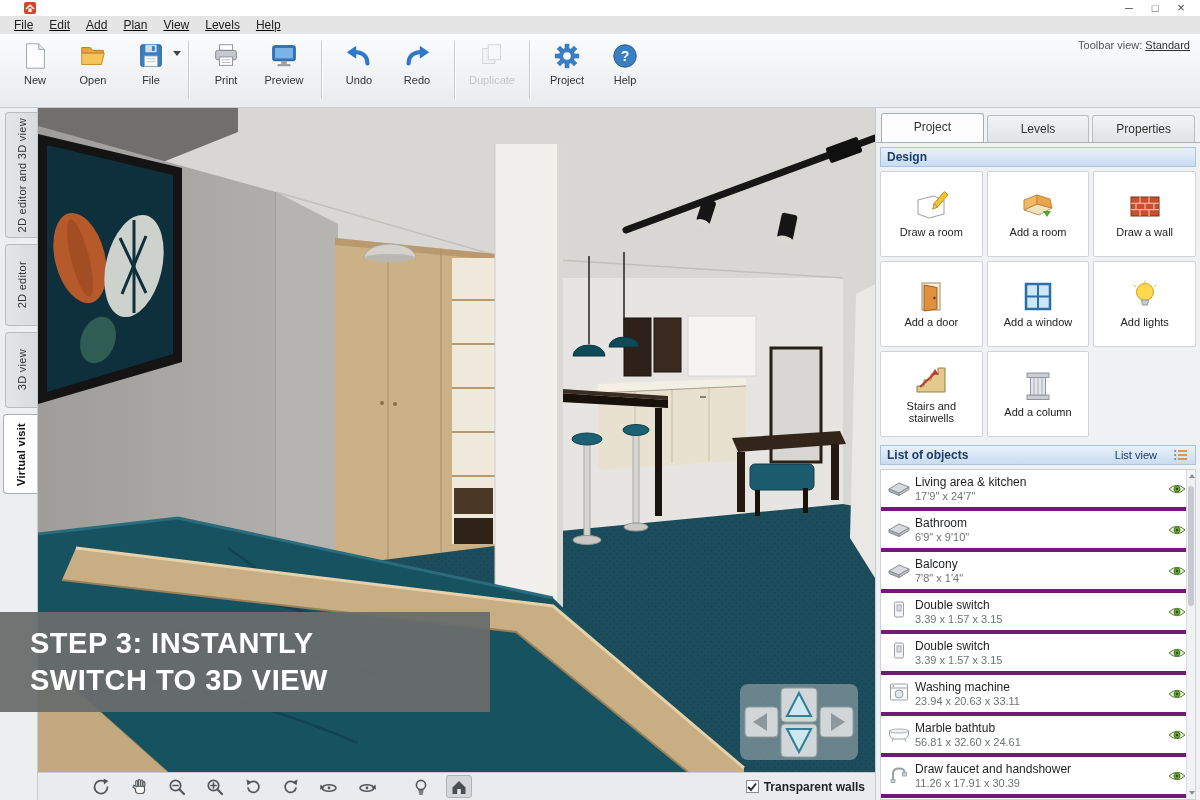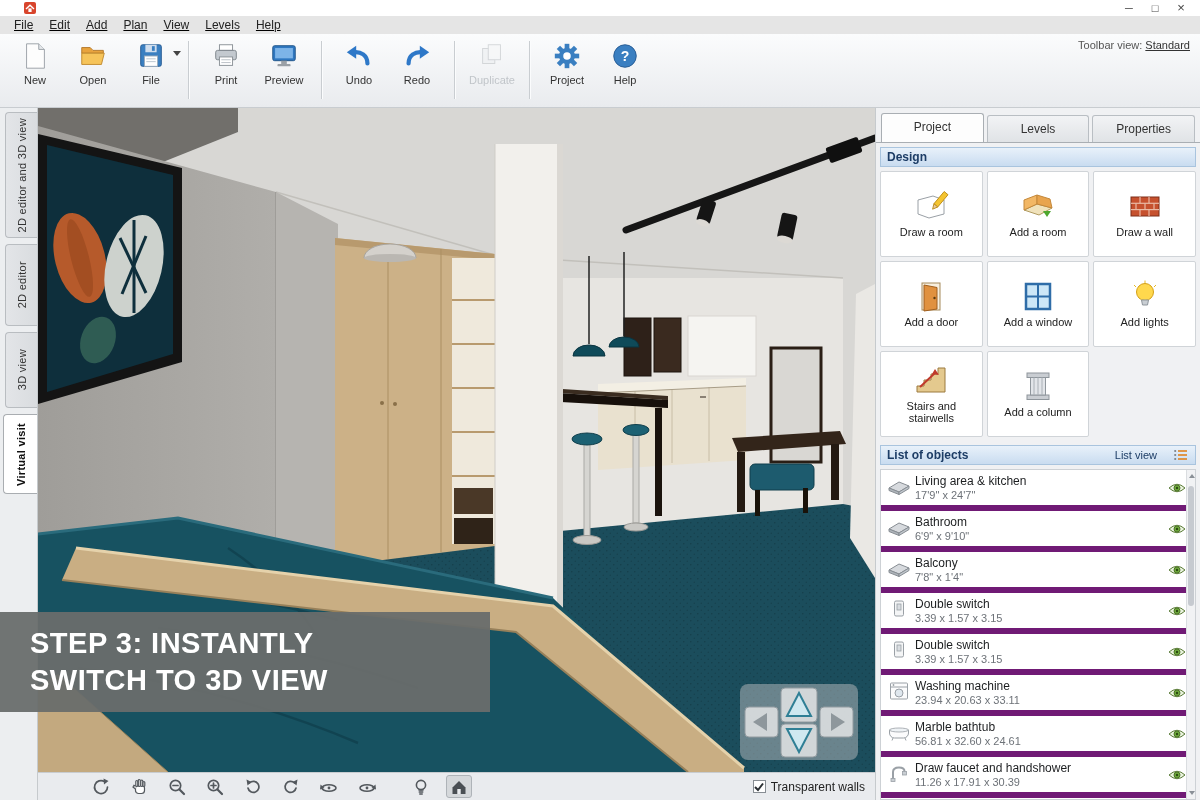--- a/index.html
+++ b/index.html
@@ -44,39 +44,39 @@
 
   .viewport-bar { height:28px; background:#e9ebee; border-top:1px solid #c8ccd0; display:flex; align-items:center; padding:0 8px; }
   .vb-btn { width:26px; height:23px; display:flex; align-items:center; justify-content:center; border-radius:3px; margin-right:12px; }
   .vb-btn svg { width:20px; height:20px; }
   .vb-first { margin-left:42px; }
   .vb-gap { margin-left:16px; }
   .vb-home { background:#d5d8db; border:1px solid #aeb3b8; margin-right:0; }
   .vb-spacer { flex:1; }
   .checkbox-wrap { display:flex; align-items:center; margin-right:2px; }
   .checkbox-box { width:13px; height:13px; background:#fff; border:1px solid #878d93; display:inline-flex; align-items:center; justify-content:center; }
-  .checkbox-label { font-size:12px; color:#222; margin-left:5px; }
+  .checkbox-label { font-size:12px; color:#222; margin-left:5px;font-weight:bold; }
 
   
   .right-panel { width:325px; background:#f0f1f3; border-left:1px solid #c6cacd; display:flex; flex-direction:column; }
   .rp-tabs { display:flex; padding:5px 5px 0; gap:3px; }
   .rp-tab { flex:1; height:27px; line-height:26px; text-align:center; font-size:12px; color:#333; background:linear-gradient(#f2f3f5,#e0e3e6); border:1px solid #b9bec3; border-bottom:none; border-radius:3px 3px 0 0; position:relative; top:2px; }
   .rp-tab.active { background:#fdfdfd; height:29px; top:0; z-index:2; border-color:#a9aeb3; }
   .rp-tabline { height:1px; background:#a9aeb3; }
 
   .sec-header { margin:4px 4px 0; height:20px; padding:0 6px; font-size:12px; font-weight:bold; color:#1d3d66; background:linear-gradient(#e8f1fa,#c9dcf0); border:1px solid #a9c4de; display:flex; align-items:center; justify-content:space-between; }
   .lv-group { display:flex; align-items:center; gap:16px; font-weight:normal; font-size:11px; color:#1d3d66; }
 
   .design-grid { margin:4px; display:grid; grid-template-columns:repeat(3,1fr); gap:4px; }
   .d-btn { background:#fff; border:1px solid #d0d4d8; border-radius:2px; height:86px; display:flex; flex-direction:column; align-items:center; justify-content:center; gap:4px; padding:4px 2px; font-size:11px; color:#222; text-align:center; line-height:12px; }
   .d-btn svg { width:36px; height:32px; }
   .d-btn span { max-width:80px; }
 
   .obj-list { flex:1; margin:4px 4px 0; background:#fff; border:1px solid #cdd1d5; overflow:hidden; position:relative; }
-  .obj-row { height:41px; display:flex; align-items:center; padding:0 30px 0 6px; border-bottom:6px solid #701a75; position:relative; }
+  .obj-row { height:41px; display:flex; align-items:center; padding:0 30px 0 6px; border-bottom:4px solid #701a75; position:relative; }
   .obj-icon { width:28px; flex:none; }
   .obj-icon svg { width:24px; height:20px; }
   .obj-texts { flex:1; min-width:0; display:flex; flex-direction:column; gap:1px; }
   .obj-name { font-size:12px; color:#1c1e20; white-space:nowrap; }
   .obj-dims { font-size:11px; color:#6d7278; white-space:nowrap; }
   .obj-eye { position:absolute; right:9px; top:50%; transform:translateY(-50%); }
   .obj-eye svg { width:18px; height:12px; display:block; }
 
   .scrollbar { position:absolute; right:0; top:0; bottom:0; width:9px; background:#f1f2f4; border-left:1px solid #dadde0; }
   .sb-thumb { position:absolute; top:16px; right:1px; width:6px; height:120px; background:#c6cad0; border-radius:3px; }

